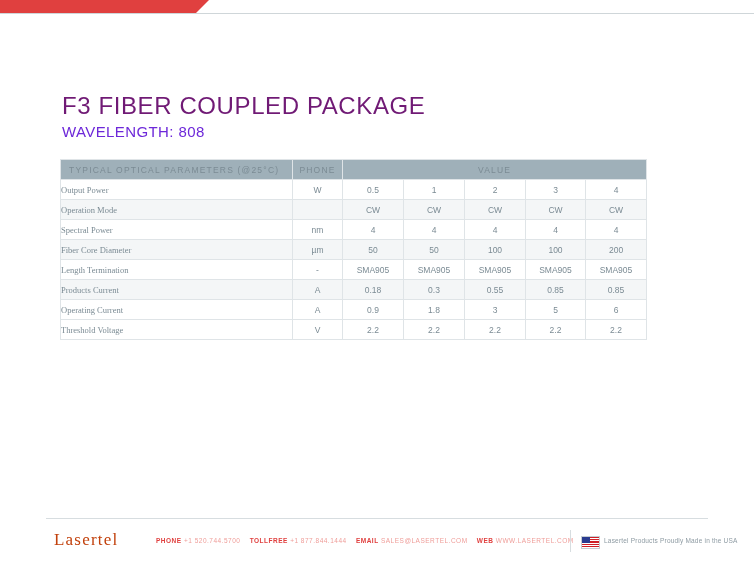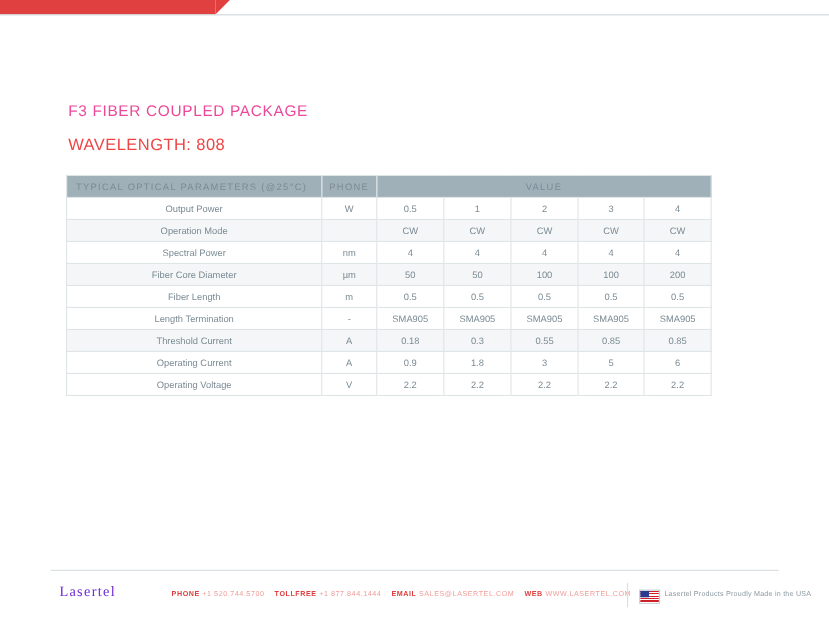--- a/index.html
+++ b/index.html
@@ -45,32 +45,32 @@
     width: 754px;
     height: 1px;
     background: #cfd6d9;
   }
 
   
   .title {
     position: absolute;
     left: 62px;
     top: 92px;
-    font-size: 14px;
+    font-size: 24px;
     letter-spacing: 0.6px;
-    color: #ec4899;
+    color: #701a75;
     font-weight: normal;
   }
   .subtitle {
     position: absolute;
     left: 62px;
     top: 123px;
     font-size: 15px;
     letter-spacing: 0.4px;
-    color: #ef4444;
+    color: #6d28d9;
   }
 
   
   .table-wrap {
     position: absolute;
     left: 60px;
     top: 159px;
     width: 586px;
   }
   table.spec {
@@ -97,22 +97,23 @@
   }
   .sect-head .lbl {
     padding-left: 8px;
     text-align: left;
   }
   .sect-head .ctr {
     text-align: center;
   }
   td.param {
     padding-left: 8px;
-    text-align: center;
+    text-align: left;
     font-size: 8.5px;
+    font-family: Liberation Serif, serif;
   }
   td.unit, td.val {
     text-align: center;
   }
   tr.shade td {
     background: #f4f6f7;
   }
   tr.plain td {
     background: #ffffff;
   }
@@ -130,23 +131,23 @@
     position: absolute;
     left: 46px;
     top: 524px;
     width: 662px;
     height: 32px;
   }
   .brand {
     position: absolute;
     left: 8px;
     top: 6px;
-    font-size: 13px;
+    font-size: 17px;
     letter-spacing: 1.2px;
-    color: #6d28d9;
+    color: #c2410c;
     font-family: "Liberation Serif", serif;
   }
   .footer-contact {
     position: absolute;
     left: 110px;
     top: 13px;
     font-size: 6.5px;
     letter-spacing: 0.5px;
     color: #e0847f;
     white-space: nowrap;
@@ -264,64 +265,55 @@
       <tr class="shade">
         <td class="param">Fiber Core Diameter</td>
         <td class="unit">µm</td>
         <td class="val">50</td>
         <td class="val">50</td>
         <td class="val">100</td>
         <td class="val">100</td>
         <td class="val">200</td>
       </tr>
 
-      <tr class="plain">
-        <td class="param">Fiber Length</td>
-        <td class="unit">m</td>
-        <td class="val">0.5</td>
-        <td class="val">0.5</td>
-        <td class="val">0.5</td>
-        <td class="val">0.5</td>
-        <td class="val">0.5</td>
-      </tr>
 
 
       <tr class="plain">
         <td class="param">Length Termination</td>
         <td class="unit">-</td>
         <td class="val">SMA905</td>
         <td class="val">SMA905</td>
         <td class="val">SMA905</td>
         <td class="val">SMA905</td>
         <td class="val">SMA905</td>
       </tr>
 
 
       <tr class="shade">
-        <td class="param">Threshold Current</td>
+        <td class="param">Products Current</td>
         <td class="unit">A</td>
         <td class="val">0.18</td>
         <td class="val">0.3</td>
         <td class="val">0.55</td>
         <td class="val">0.85</td>
         <td class="val">0.85</td>
       </tr>
 
       <tr class="plain">
         <td class="param">Operating Current</td>
         <td class="unit">A</td>
         <td class="val">0.9</td>
         <td class="val">1.8</td>
         <td class="val">3</td>
         <td class="val">5</td>
         <td class="val">6</td>
       </tr>
 
       <tr class="plain">
-        <td class="param">Operating Voltage</td>
+        <td class="param">Threshold Voltage</td>
         <td class="unit">V</td>
         <td class="val">2.2</td>
         <td class="val">2.2</td>
         <td class="val">2.2</td>
         <td class="val">2.2</td>
         <td class="val">2.2</td>
       </tr>
     </tbody>
   </table>
 </div>

